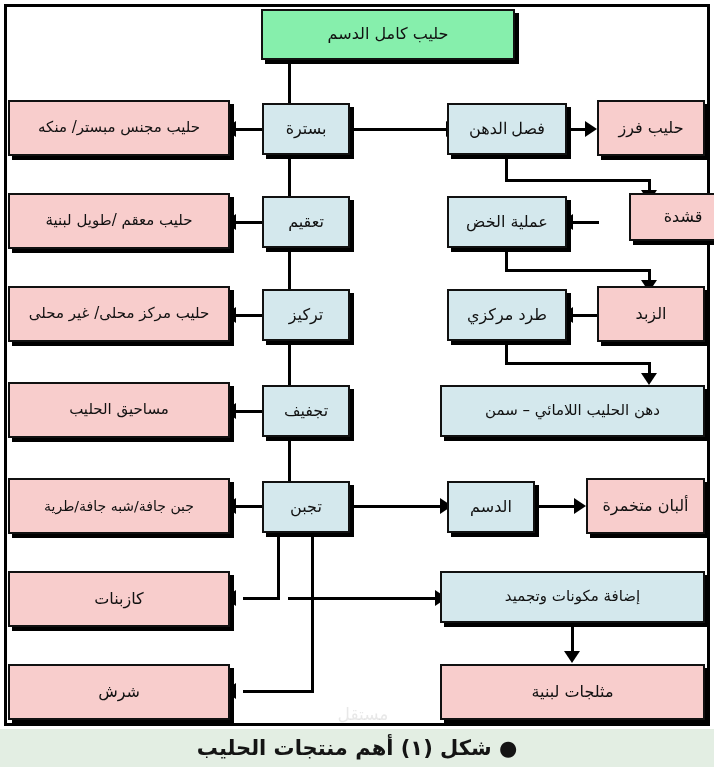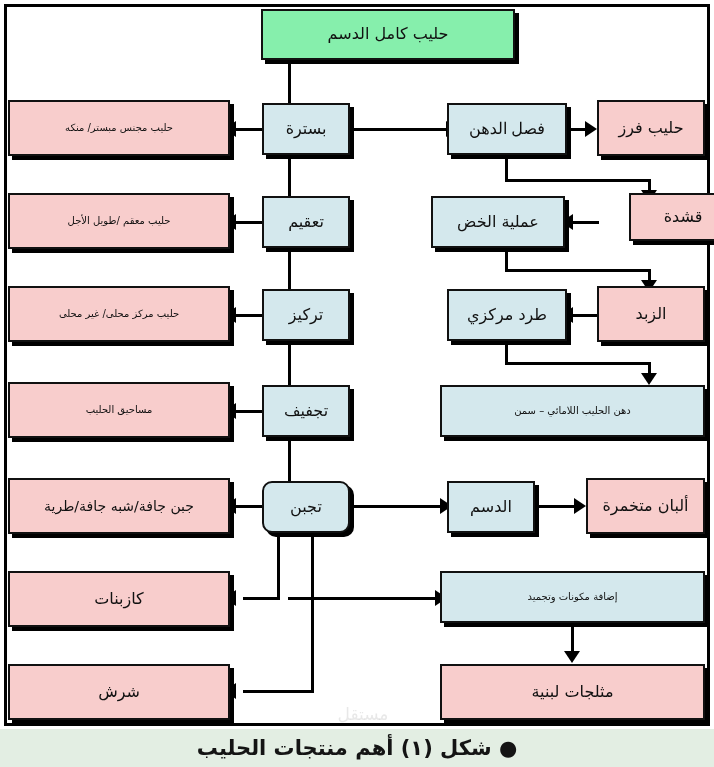--- a/index.html
+++ b/index.html
@@ -80,21 +80,21 @@
     color: #111111;
     font-size: 16px;
     line-height: 1.15;
     padding: 2px 4px;
     box-shadow: 4px 4px 0 0 #000000;
     z-index: 5;
   }
   .box.pink   { background: #f8cdcc; }
   .box.blue   { background: #d4e8ed; }
   .box.yellow { background: #86efac; }
-  .box.small  { font-size: 10px; }
+  .box.small  { font-size: 15px; }
   .box.tiny   { font-size: 14px; }
 
   
   .ln {
     position: absolute;
     background: #000000;
     z-index: 2;
   }
   .ln.h { height: 3px; }
   .ln.v { width: 3px; }
@@ -171,31 +171,31 @@
   <div class="arw left" style="left:333px; top:214px;"></div>
 
   <div class="box blue" style="left:262px; top:196px; width:88px; height:52px;">
     <span>تعقيم</span>
   </div>
 
   <div class="ln h" style="left:236px; top:221px; width:32px;"></div>
   <div class="arw left" style="left:224px; top:214px;"></div>
 
   <div class="box pink small" style="left:8px; top:193px; width:222px; height:56px;">
-    <span>حليب معقم /طويل الأجل</span>
+    <span>حليب معقم /طويل لبنية</span>
   </div>
 
   <div class="box pink" style="left:597px; top:193px; width:108px; height:48px;margin-left:32px;">
     <span>قشدة</span>
   </div>
 
   <div class="ln h" style="left:573px; top:221px; width:26px;"></div>
   <div class="arw left" style="left:561px; top:214px;"></div>
 
-  <div class="box blue" style="left:431px; top:196px; width:134px; height:52px;text-align:center;">
+  <div class="box blue" style="left:447px; top:196px; width:120px; height:52px;text-align:center;">
     <span>عملية الخض</span>
   </div>
 
   <div class="ln v" style="left:505px; top:248px; height:24px;"></div>
   <div class="ln h" style="left:505px; top:269px; width:146px;"></div>
   <div class="ln v" style="left:648px; top:269px; height:14px;"></div>
   <div class="arw down" style="left:641px; top:280px;"></div>
 
   <div class="ln h" style="left:289px; top:314px; width:46px;"></div>
   <div class="arw left" style="left:333px; top:307px;"></div>
@@ -243,21 +243,21 @@
 
   <div class="box blue small" style="left:440px; top:385px; width:265px; height:52px;">
     <span>دهن الحليب اللامائي – سمن</span>
   </div>
 
   <div class="ln h" style="left:345px; top:505px; width:96px;"></div>
   <div class="ln h" style="left:235px; top:505px; width:54px;"></div>
   <div class="arw right" style="left:440px; top:498px;"></div>
   <div class="arw left" style="left:333px; top:498px;"></div>
 
-  <div class="box blue" style="left:262px; top:481px; width:88px; height:52px;border-radius:10px;">
+  <div class="box blue" style="left:262px; top:481px; width:88px; height:52px;">
     <span>تجبن</span>
   </div>
 
   <div class="ln h" style="left:236px; top:505px; width:32px;"></div>
   <div class="arw left" style="left:224px; top:498px;"></div>
 
   <div class="box pink tiny" style="left:8px; top:478px; width:222px; height:56px;">
     <span>جبن جافة/شبه جافة/طرية</span>
   </div>
 

